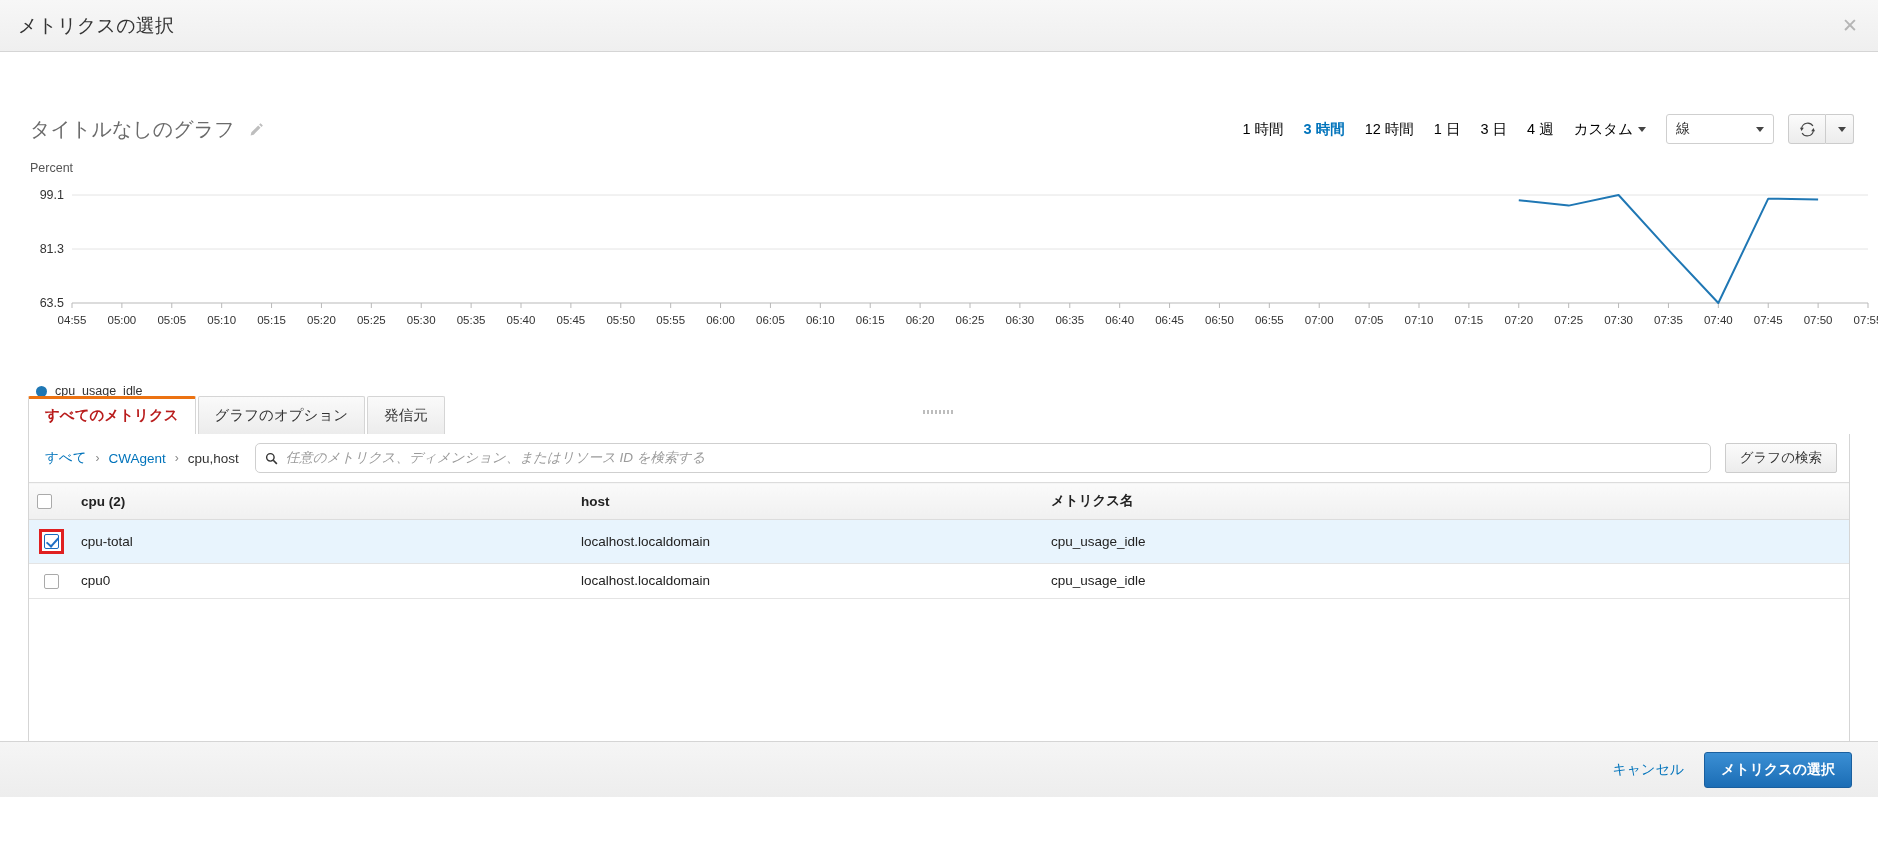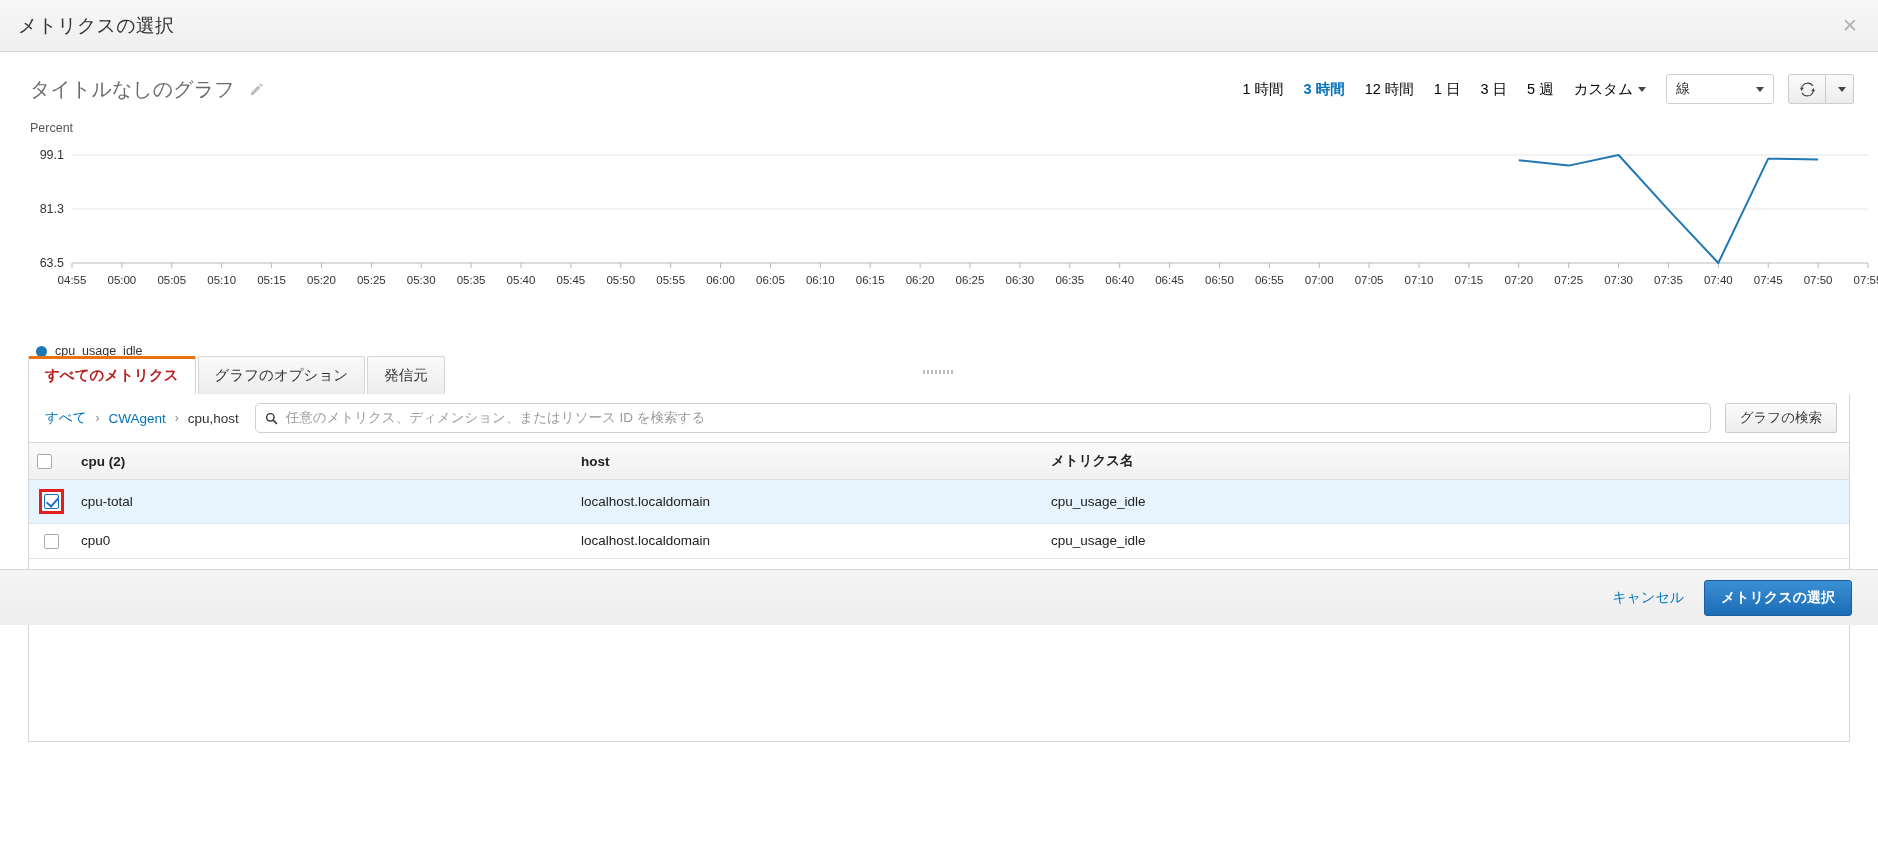--- a/index.html
+++ b/index.html
@@ -3,21 +3,21 @@
 <meta charset="utf-8">
 <style>
   * { box-sizing: border-box; }
   html, body {
     margin: 0; padding: 0;
     width: 1878px; height: 853px;
     background: #ffffff;
     font-family: "Liberation Sans", "DejaVu Sans", sans-serif;
     overflow: hidden;
   }
-  .modal { width: 1878px; height: 625px; position: relative; background:#fff; }
+  .modal { width: 1878px; height: 797px; position: relative; background:#fff; }
 
   
   .titlebar {
     height: 52px;
     background: linear-gradient(to bottom, #f7f7f7 0%, #efefef 100%);
     border-bottom: 1px solid #d5d5d5;
     display: flex; align-items: center;
     padding: 0 18px;
     position: relative;
   }
@@ -25,20 +25,21 @@
   .close-icon {
     position: absolute; right: 18px; top: 50%; transform: translateY(-50%);
     width: 20px; height: 20px; color: #b5b5b5; font-size: 19px;
     line-height: 20px; text-align: center; cursor: pointer;
   }
 
   
   .graph-header {
     display: flex; align-items: center; justify-content: space-between;
     padding: 22px 24px 6px 30px;
+    margin-top: 40px;
   }
   .graph-title-wrap { display: flex; align-items: center; gap: 14px; }
   .graph-title { font-size: 20px; color: #6b6b6b; }
   .pencil-icon { width: 15px; height: 15px; opacity: .55; cursor: pointer; }
 
   .range-controls { display: flex; align-items: center; gap: 0; }
   .range-item {
     font-size: 14.5px; color: #000000; padding: 0 10px; cursor: pointer;
     white-space: nowrap;
   }
@@ -106,21 +107,21 @@
   .searchrow {
     display: flex; align-items: center; padding: 10px 12px 10px 12px;
     gap: 0; height: 48px;
   }
   .crumb { font-size: 13.5px; color: #0073bb; cursor: pointer; padding: 0 4px; }
   .crumb.last { color: #333; cursor: default; }
   .crumb-sep { font-size: 12px; color: #888; padding: 0 5px; }
   .searchbox {
     flex: 1; margin-left: 12px; height: 30px;
     border: 1px solid #cfcfcf; border-radius: 5px; background:#fff;
-    display: flex; align-items: center; padding: 0 9px; gap: 8px;
+    display: flex; align-items: center; padding: 0 9px; gap: 8px; font-style: italic;
   }
   .search-placeholder { font-size: 13.5px; color: #9a9a9a; }
   .btn-graphsearch {
     margin-left: 14px; height: 30px; padding: 0 14px;
     background: linear-gradient(to bottom,#fbfbfb,#ececec);
     border: 1px solid #cccccc; border-radius: 2px;
     font-size: 13.5px; color: #333; cursor: pointer;
     display: flex; align-items: center;
   }
 
@@ -190,21 +191,21 @@
         <path d="M12.3 1.2l2.5 2.5-1.5 1.5-2.5-2.5zM9.8 3.7l2.5 2.5-7.3 7.3-3.3.8.8-3.3z" fill="#8a8a8a"></path>
       </svg>
     </div>
 
     <div class="range-controls">
       <span class="range-item">1 時間</span>
       <span class="range-item active">3 時間</span>
       <span class="range-item">12 時間</span>
       <span class="range-item">1 日</span>
       <span class="range-item">3 日</span>
-      <span class="range-item">5 週</span>
+      <span class="range-item">4 週</span>
       <span class="range-item custom">
         <span>カスタム</span><i class="caret-down"></i>
       </span>
 
       <div class="select-box">
         <span>線</span>
         <i class="caret-down"></i>
       </div>
 
       <div class="btn-group">

